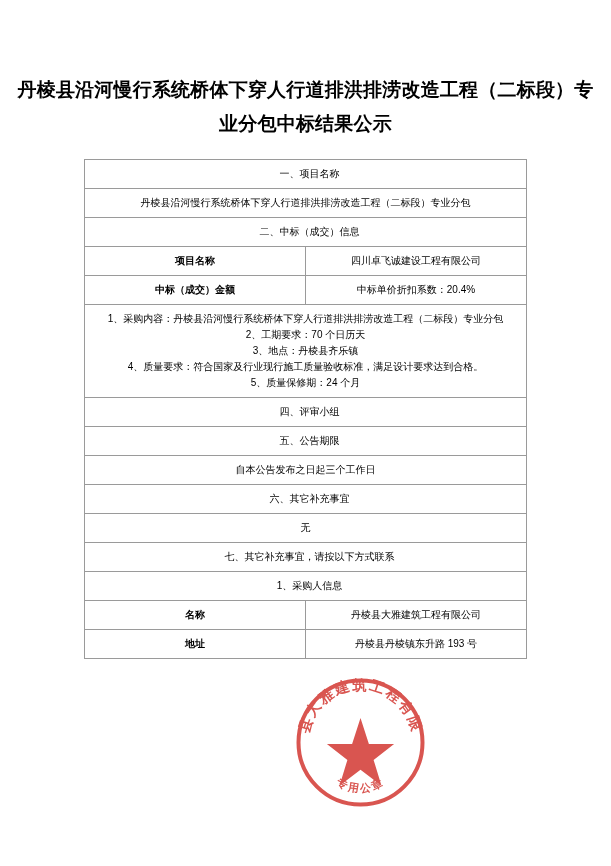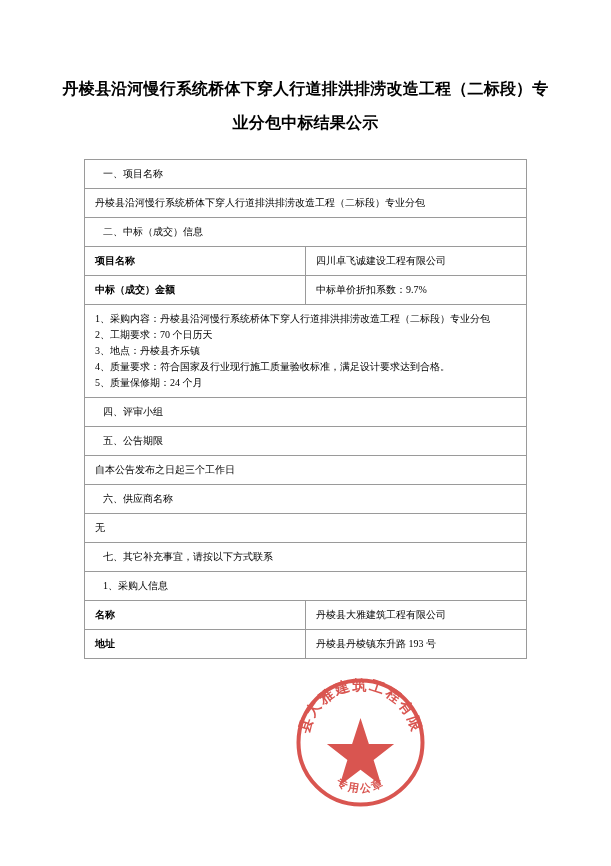--- a/index.html
+++ b/index.html
@@ -19,42 +19,43 @@
     position: relative;
     width: 611px;
     height: 866px;
     box-sizing: border-box;
     padding: 0;
   }
   .doc-title {
     text-align: center;
     font-family: "DejaVu Serif", "Liberation Serif", serif;
     font-weight: bold;
-    font-size: 16px;
+    font-size: 19px;
     line-height: 34px;
     padding-top: 72px;
     letter-spacing: 0.2px;
   }
   .doc-title .line2 {
     display: block;
   }
   table.main {
     border-collapse: collapse;
     width: 443px;
     margin: 19px auto 0 auto;
     table-layout: fixed;
   }
   table.main td {
     border: 1px solid #9a9a9a;
-    font-family: Liberation Serif, serif;
+    font-family: Liberation Sans, sans-serif;
     font-size: 10px;
     line-height: 16px;
     padding: 6px 10px 6px 10px;
     vertical-align: middle;
     color: #000;
+    text-align: center;
   }
   td.section {
     font-weight: normal;
   }
   td.label {
     width: 106px;
     font-weight: bold;
   }
   td.value {
     font-weight: normal;
@@ -98,40 +99,40 @@
         </tr>
         <tr>
           <td colspan="2" class="section sec-pad">二、中标（成交）信息</td>
         </tr>
         <tr>
           <td class="label">项目名称</td>
           <td class="value">四川卓飞诚建设工程有限公司</td>
         </tr>
         <tr>
           <td class="label">中标（成交）金额</td>
-          <td class="value">中标单价折扣系数：9.7%</td>
+          <td class="value">中标单价折扣系数：20.4%</td>
         </tr>
         <tr>
           <td colspan="2" class="multi">1、采购内容：丹棱县沿河慢行系统桥体下穿人行道排洪排涝改造工程（二标段）专业分包
 2、工期要求：70 个日历天
 3、地点：丹棱县齐乐镇
 4、质量要求：符合国家及行业现行施工质量验收标准，满足设计要求达到合格。
 5、质量保修期：24 个月</td>
         </tr>
         <tr>
           <td colspan="2" class="section sec-pad">四、评审小组</td>
         </tr>
         <tr>
           <td colspan="2" class="section sec-pad">五、公告期限</td>
         </tr>
         <tr>
           <td colspan="2">自本公告发布之日起三个工作日</td>
         </tr>
         <tr>
-          <td colspan="2" class="section sec-pad">六、供应商名称</td>
+          <td colspan="2" class="section sec-pad">六、其它补充事宜</td>
         </tr>
         <tr>
           <td colspan="2">无</td>
         </tr>
         <tr>
           <td colspan="2" class="section sec-pad">七、其它补充事宜，请按以下方式联系</td>
         </tr>
         <tr>
           <td colspan="2" class="section sec-pad">1、采购人信息</td>
         </tr>

